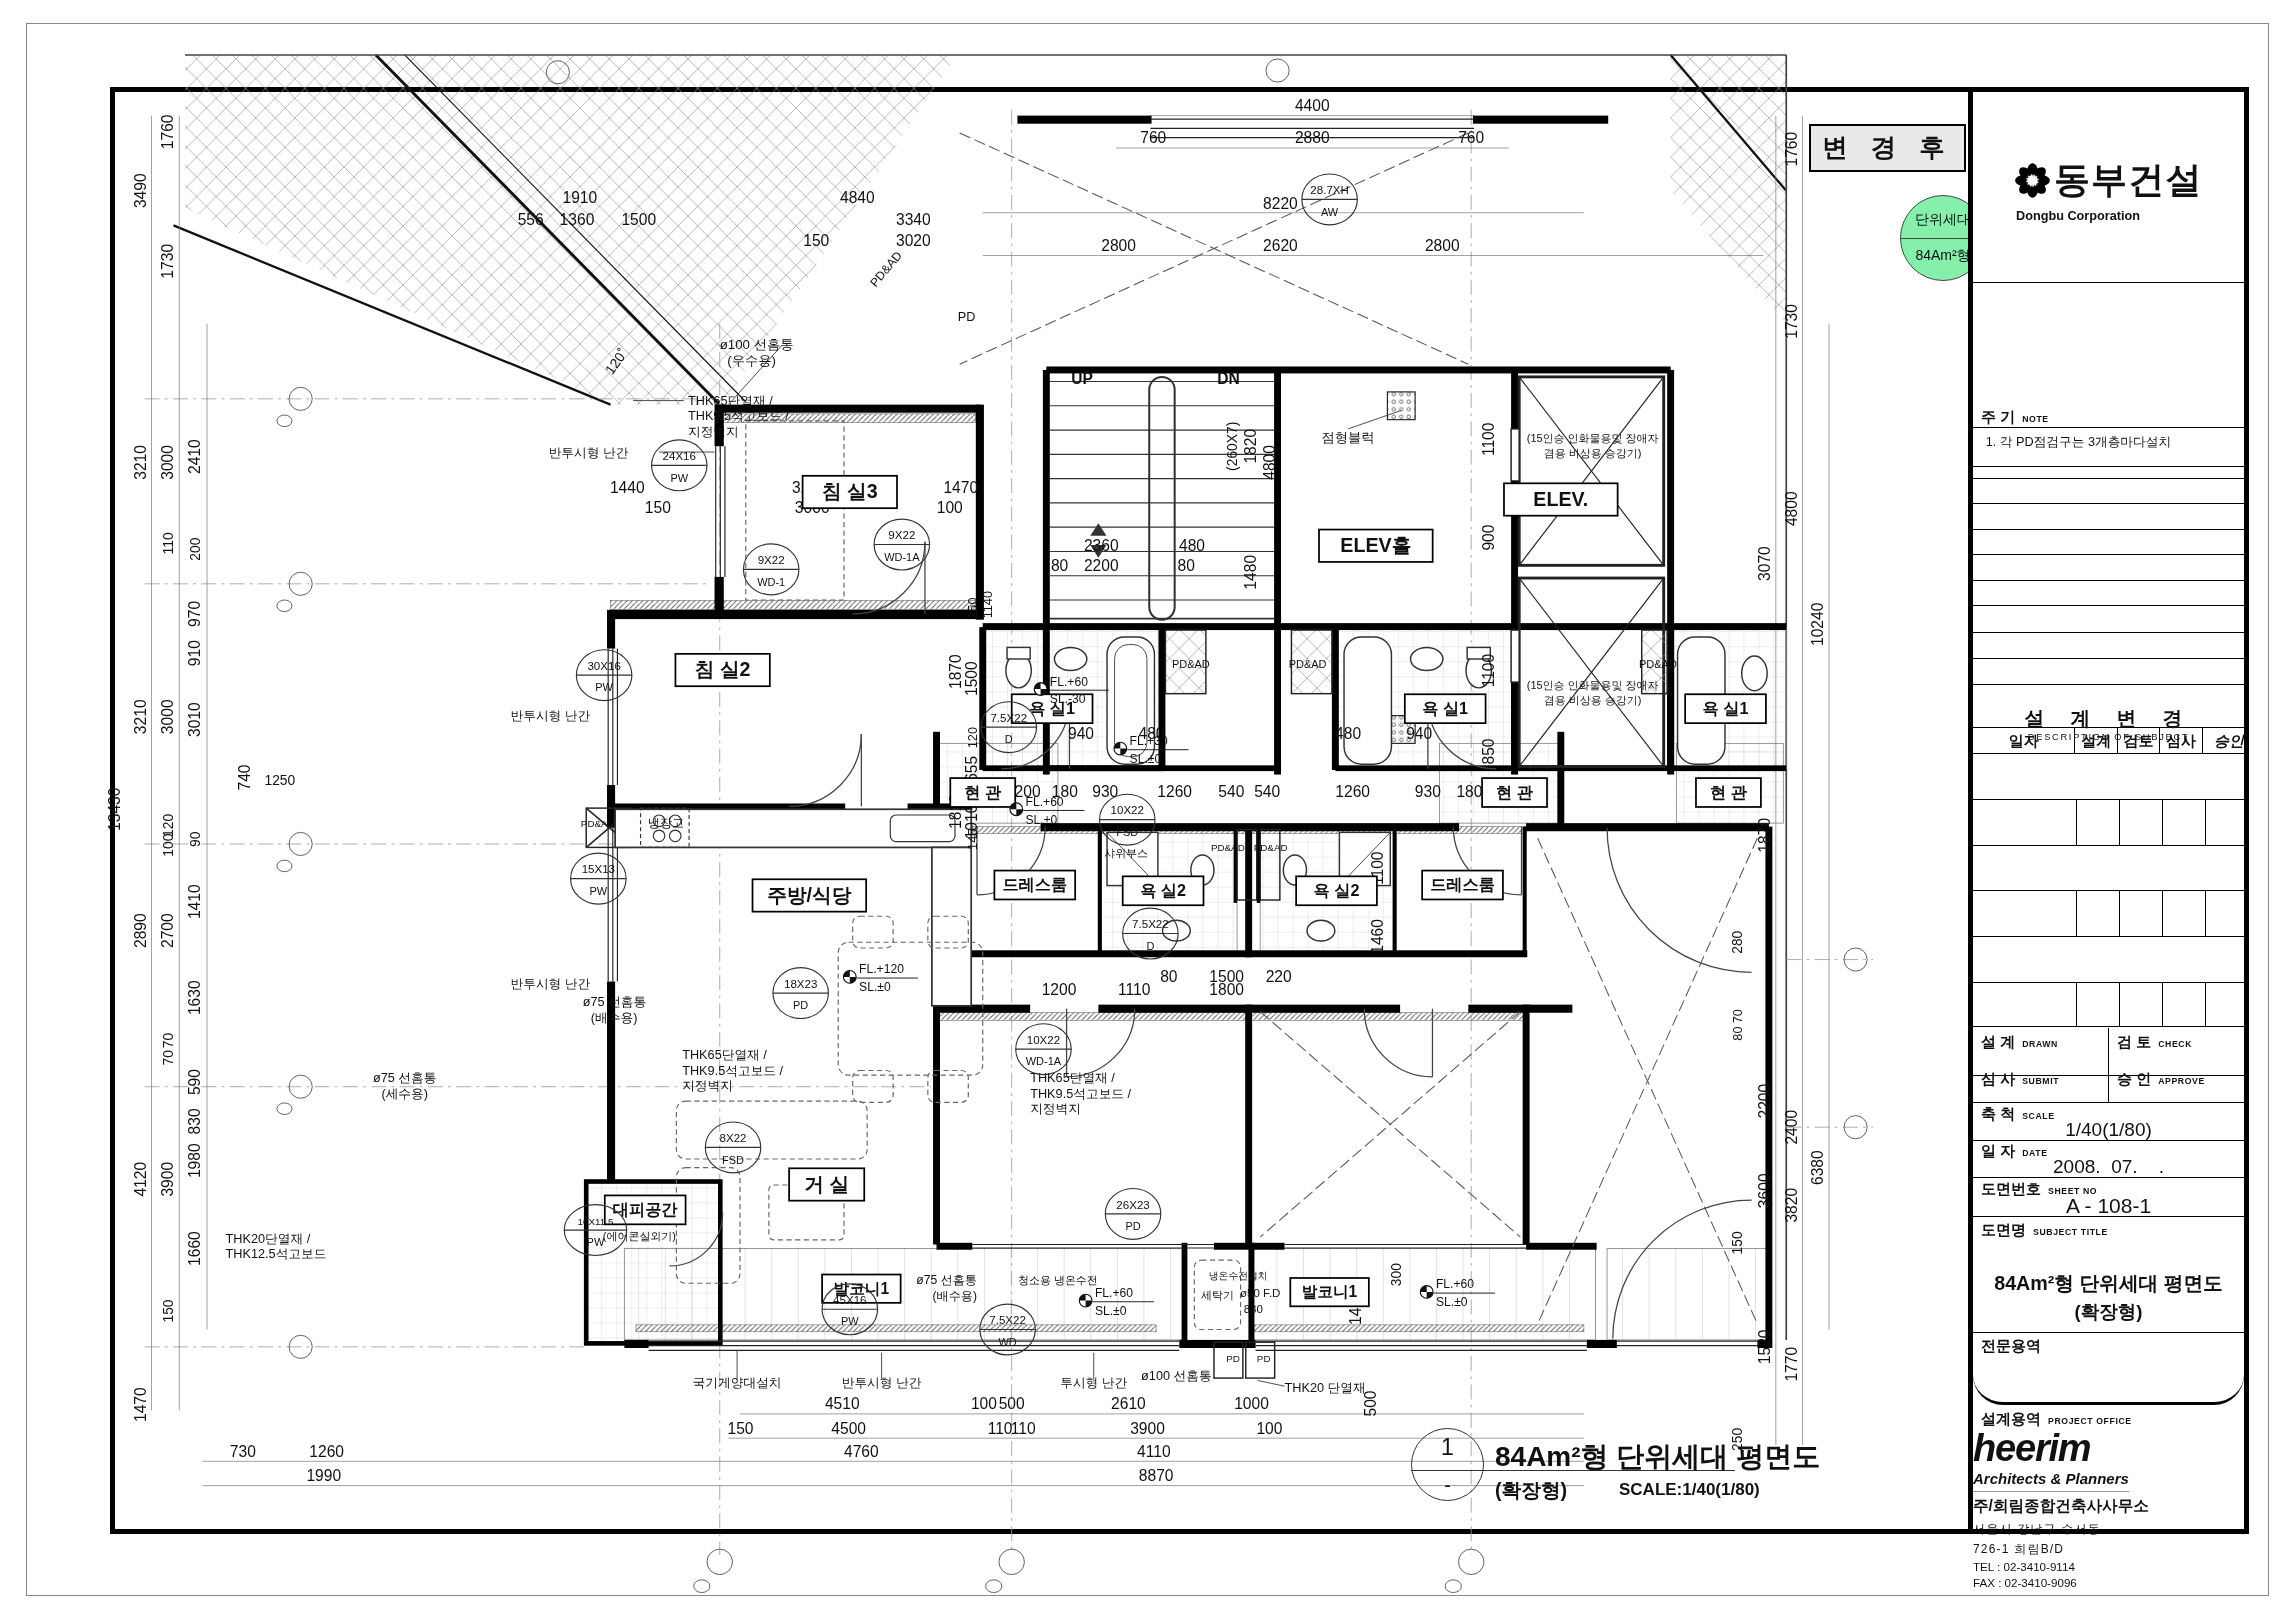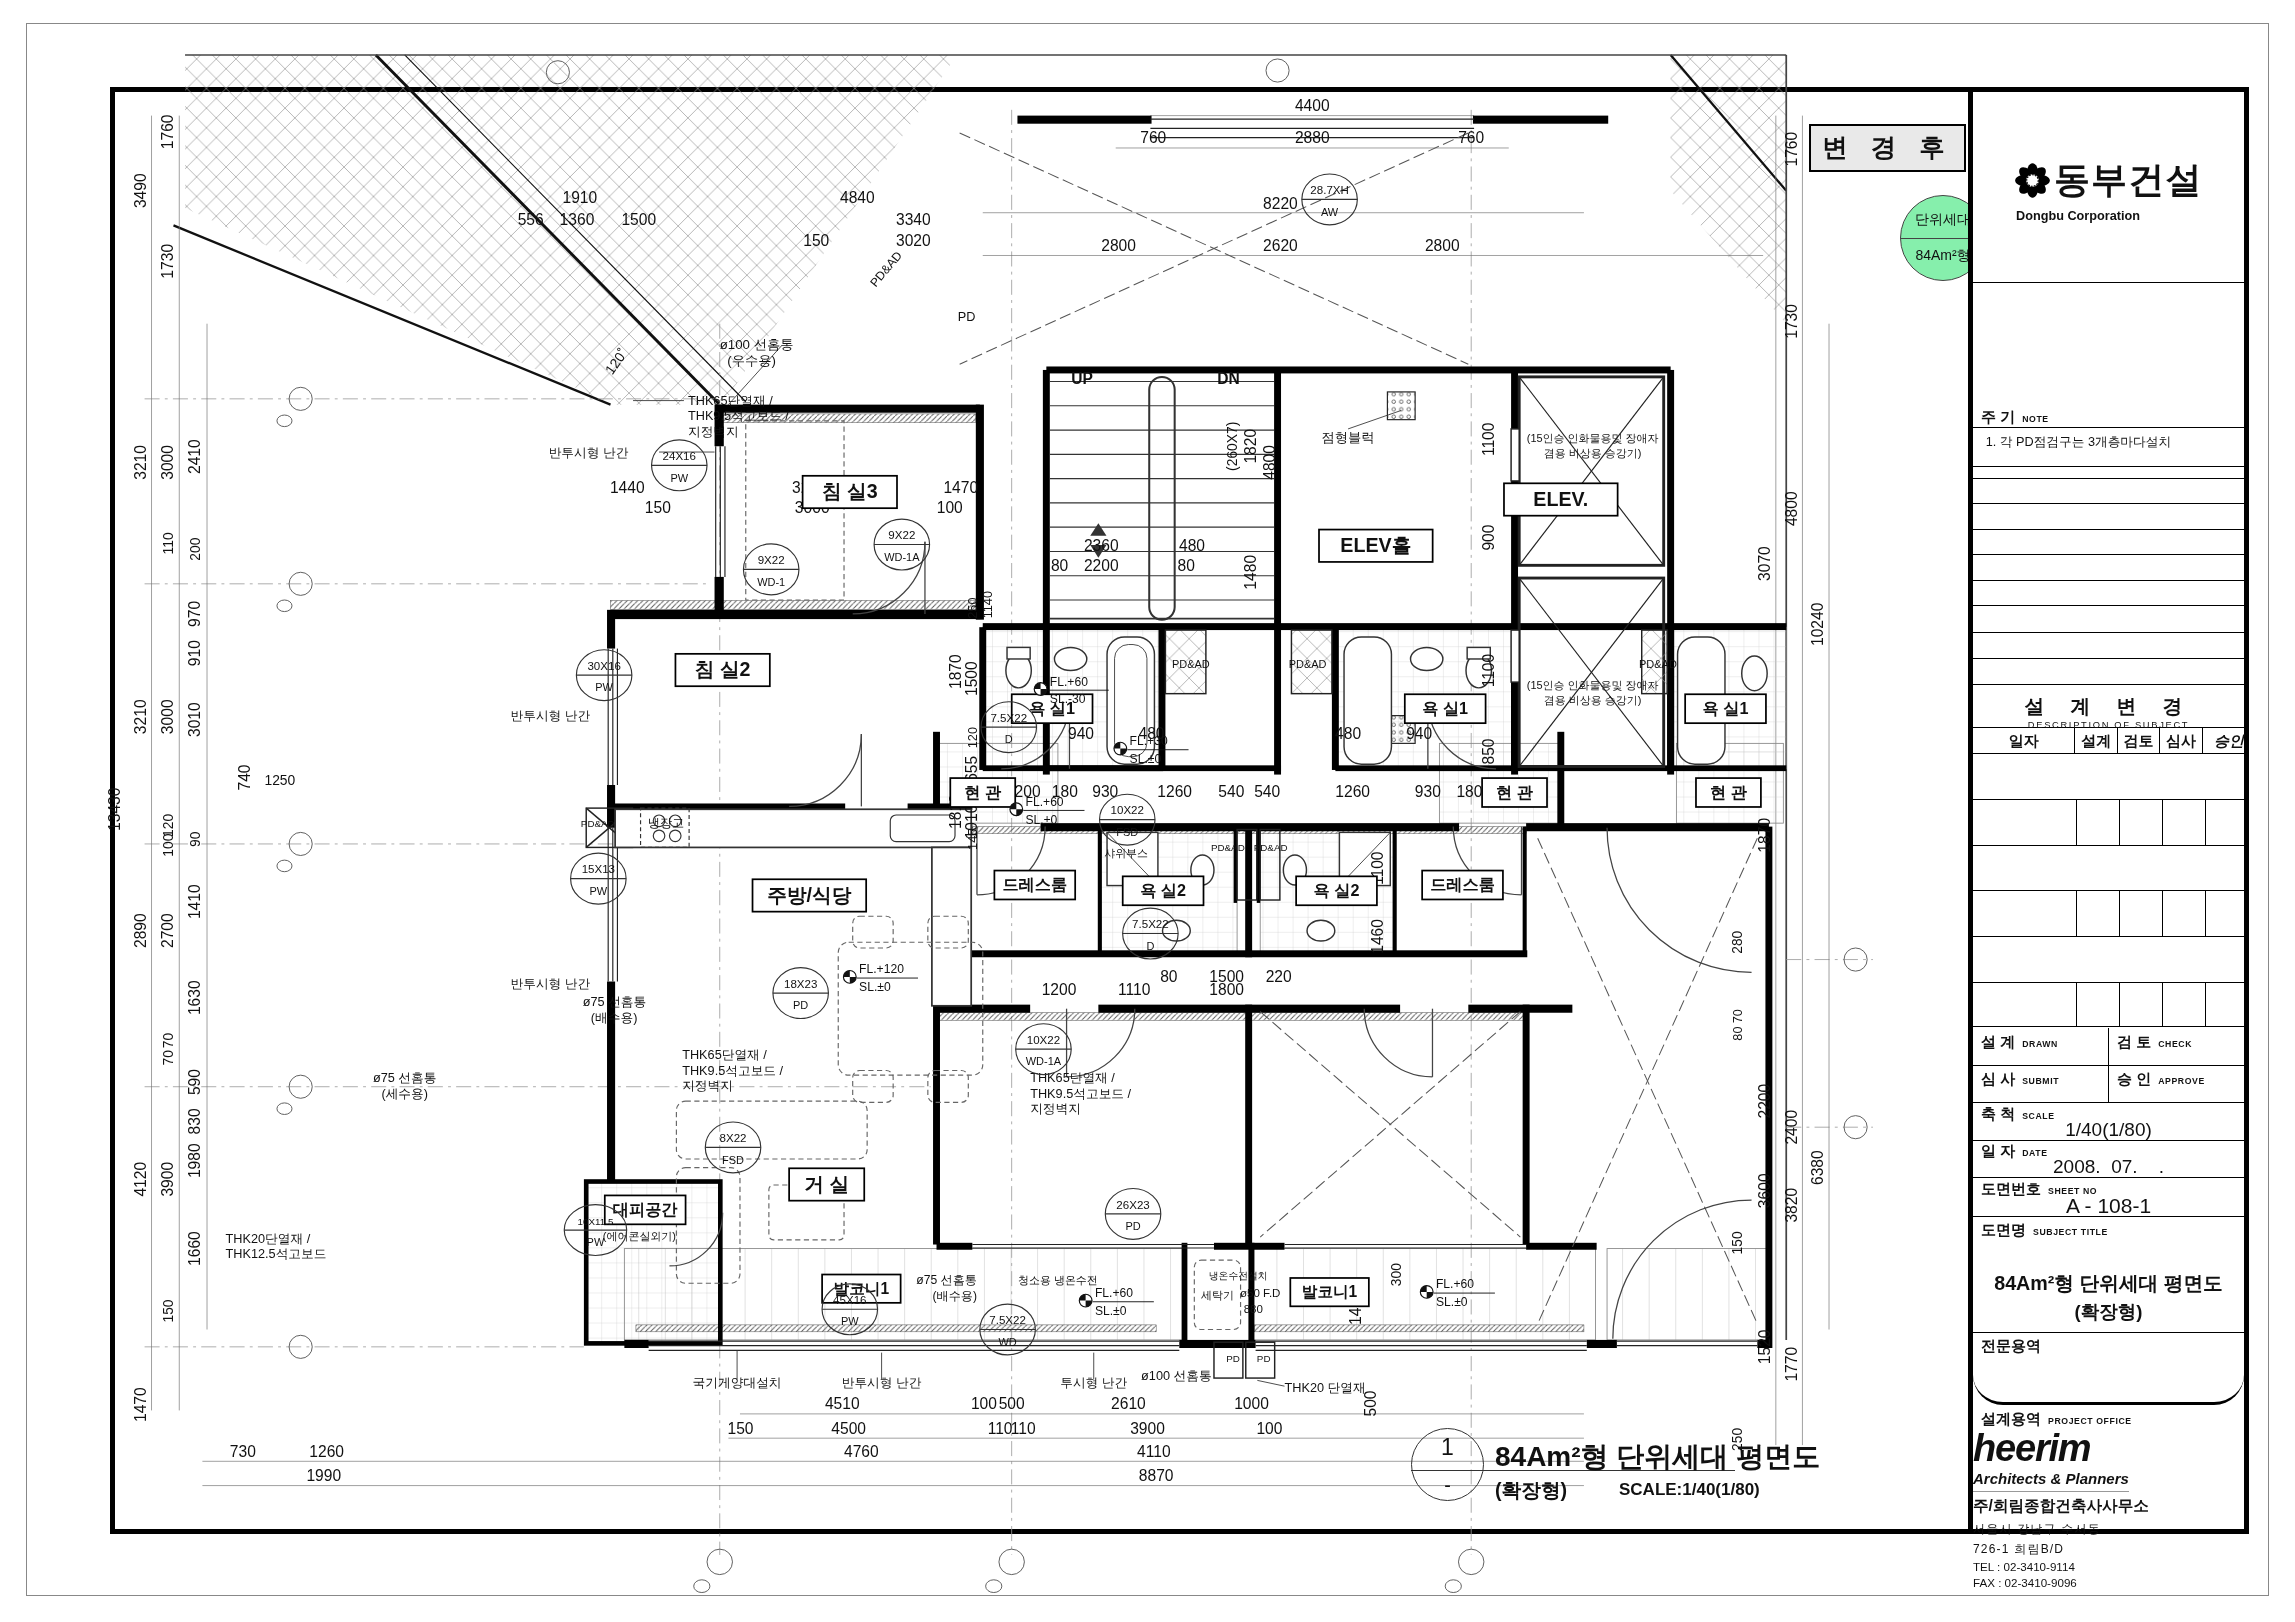--- a/index.html
+++ b/index.html
@@ -749,21 +749,21 @@
     <div class="row" style="top:387px;height:25.4px;border-bottom:0.9px solid #000;"></div>
     <div class="row" style="top:413px;height:25.4px;border-bottom:0.9px solid #000;"></div>
     <div class="row" style="top:438px;height:25.4px;border-bottom:0.9px solid #000;"></div>
     <div class="row" style="top:464px;height:25.4px;border-bottom:0.9px solid #000;"></div>
     <div class="row" style="top:489px;height:25.4px;border-bottom:0.9px solid #000;"></div>
     <div class="row" style="top:515px;height:26px;border-bottom:0.9px solid #000;"></div>
     <div class="row" style="top:541px;height:26px;border-bottom:0.9px solid #000;"></div>
     <div class="row" style="top:567px;height:26px;border-bottom:1.7px solid #000;"></div>
 
     <div class="row" style="top:593px;height:43px;border-bottom:1.2px solid #000;text-align:center;">
-      <div style="font-size:19.7px;font-weight:bold;letter-spacing:10.4px;margin-top:8px;">설 계 변 경</div>
+      <div style="font-size:19.7px;font-weight:bold;letter-spacing:10.4px;margin-top:20px;">설 계 변 경</div>
       <div style="font-size:9.3px;letter-spacing:1.7px;">DESCRIPTION  OF  SUBJECT</div>
     </div>
     <div class="row" style="top:636px;height:26px;border-bottom:1.2px solid #000;display:flex;">
       <div style="width:38%;border-right:1.2px solid #000;text-align:center;font-size:15px;font-weight:bold;padding-top:3.5px;">일자</div>
       <div style="width:15.5%;border-right:1.2px solid #000;text-align:center;font-size:15px;font-weight:bold;padding-top:3.5px;">설계</div>
       <div style="width:15.5%;border-right:1.2px solid #000;text-align:center;font-size:15px;font-weight:bold;padding-top:3.5px;">검토</div>
       <div style="width:15.5%;border-right:1.2px solid #000;text-align:center;font-size:15px;font-weight:bold;padding-top:3.5px;">심사</div>
       <div style="width:15.5%;text-align:right;font-size:15px;font-weight:bold;padding-top:3.5px;font-style:italic;">승인</div>
     </div>
     <div class="row" style="top:662px;height:46px;border-bottom:0.9px solid #000;"></div>
@@ -781,21 +781,21 @@
         <div style="width:15.5%;border-right:0.9px solid #000;"></div>
     </div>
     <div class="row" style="top:845px;height:46px;border-bottom:0.9px solid #000;"></div>
     <div class="row" style="top:890px;height:45px;border-bottom:1.7px solid #000;display:flex;">
       <div style="width:38%;border-right:0.9px solid #000;"></div>
         <div style="width:15.5%;border-right:0.9px solid #000;"></div>
         <div style="width:15.5%;border-right:0.9px solid #000;"></div>
         <div style="width:15.5%;border-right:0.9px solid #000;"></div>
     </div>
 
-    <div class="row" style="top:936px;height:38px;border-bottom:1.2px solid #000;display:flex;">
+    <div class="row" style="top:936px;height:48px;border-bottom:1.2px solid #000;display:flex;">
       <div style="width:50%;border-right:1.2px solid #000;position:relative;">
           <span class="cell-label"><span class="klabel">설 계</span><span class="elabel">DRAWN</span></span>
         </div>
       <div style="width:50%;position:relative;">
           <span class="cell-label"><span class="klabel">검 토</span><span class="elabel">CHECK</span></span>
         </div>
     </div>
     <div class="row" style="top:973px;height:38px;border-bottom:1.7px solid #000;display:flex;">
       <div style="width:50%;border-right:1.2px solid #000;position:relative;">
           <span class="cell-label"><span class="klabel">심 사</span><span class="elabel">SUBMIT</span></span>

